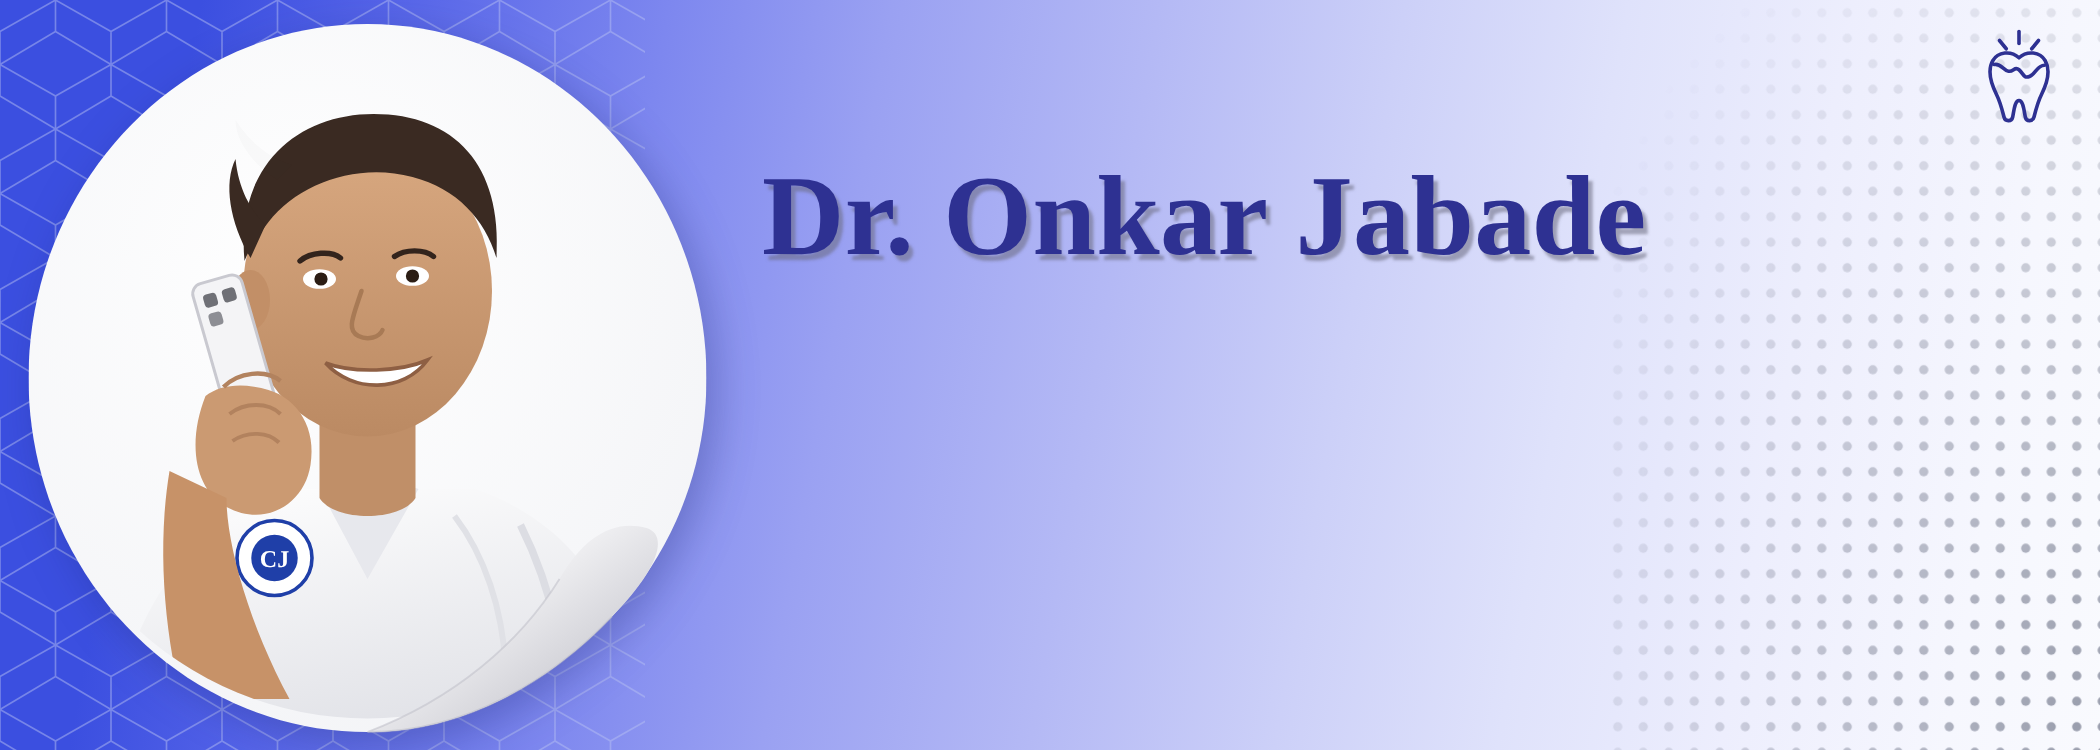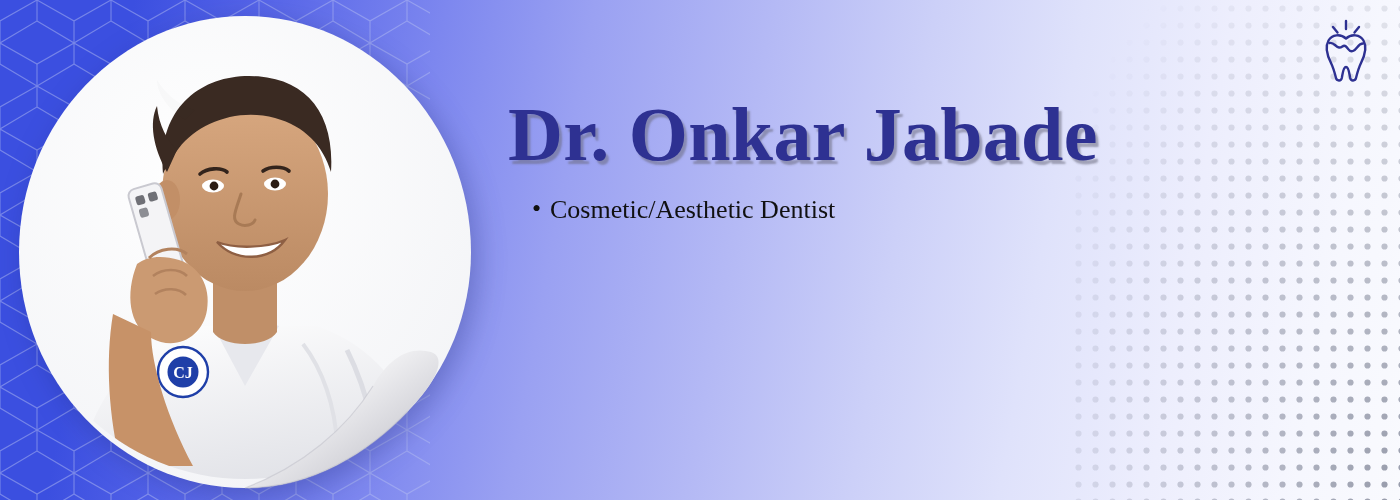--- a/index.html
+++ b/index.html
@@ -29,21 +29,21 @@
   
   #photo-sticker{
     position:absolute; left:17px; top:14px; width:456px; height:476px;
     filter:drop-shadow(6px 8px 14px rgba(25,35,110,.30));
   }
 
   
   #tooth-icon{ position:absolute; left:1318px; top:17px; width:56px; height:66px; }
 
   
-  #text-col{ position:absolute; left:508px; top:96px; width:700px; }
+  #text-col{ position:absolute; left:508px; top:106px; width:700px; }
 
   #doctor-name{
     font-size:76px; font-weight:700; line-height:1.0;
     color:#2e3192; letter-spacing:.3px; white-space:nowrap;
     text-shadow:3px 4px 2px rgba(105,105,125,.55);
   }
   #credentials{
     margin-top:17px; font-size:33px; color:#0c0c0c;
     line-height:1.15; white-space:nowrap; letter-spacing:.1px;
   }
@@ -192,17 +192,16 @@
                C33 64.5 37.3 64 38 61 C39 57 40.5 51 43 46
                C46.5 39 49.5 30.5 45.5 23.5 C42 17.5 33.5 16.5 28 21.5 Z"></path>
       <path d="M11.5 26 C16 25 17.5 30 21 30.5 C24.5 31 25 27 28 29.5
                C31 32 31 35.5 35 34 C39 32.5 40 26.5 45 26.5"></path>
     </g>
   </svg>
 
   <div id="text-col">
     <div id="doctor-name">Dr. Onkar Jabade</div>
     <ul id="highlights">
-      <li>Cosmetic/Aesthetic Dentist</li>
     </ul>
   </div>
 
 </div>
 
 </body></html>

